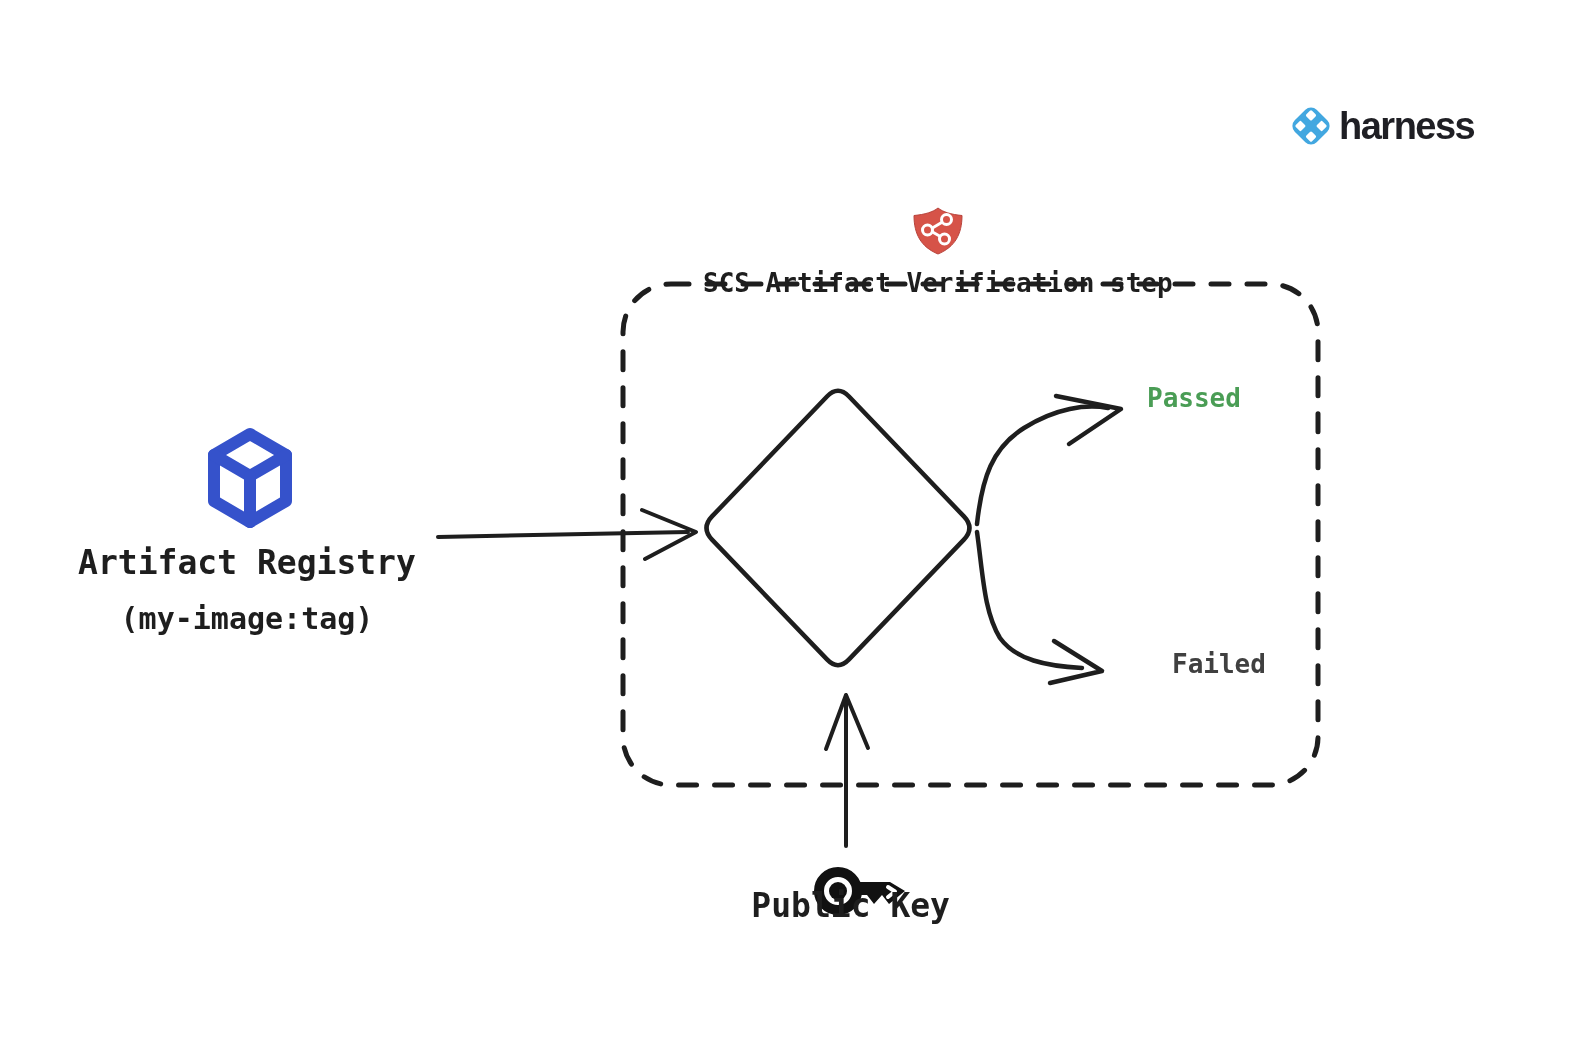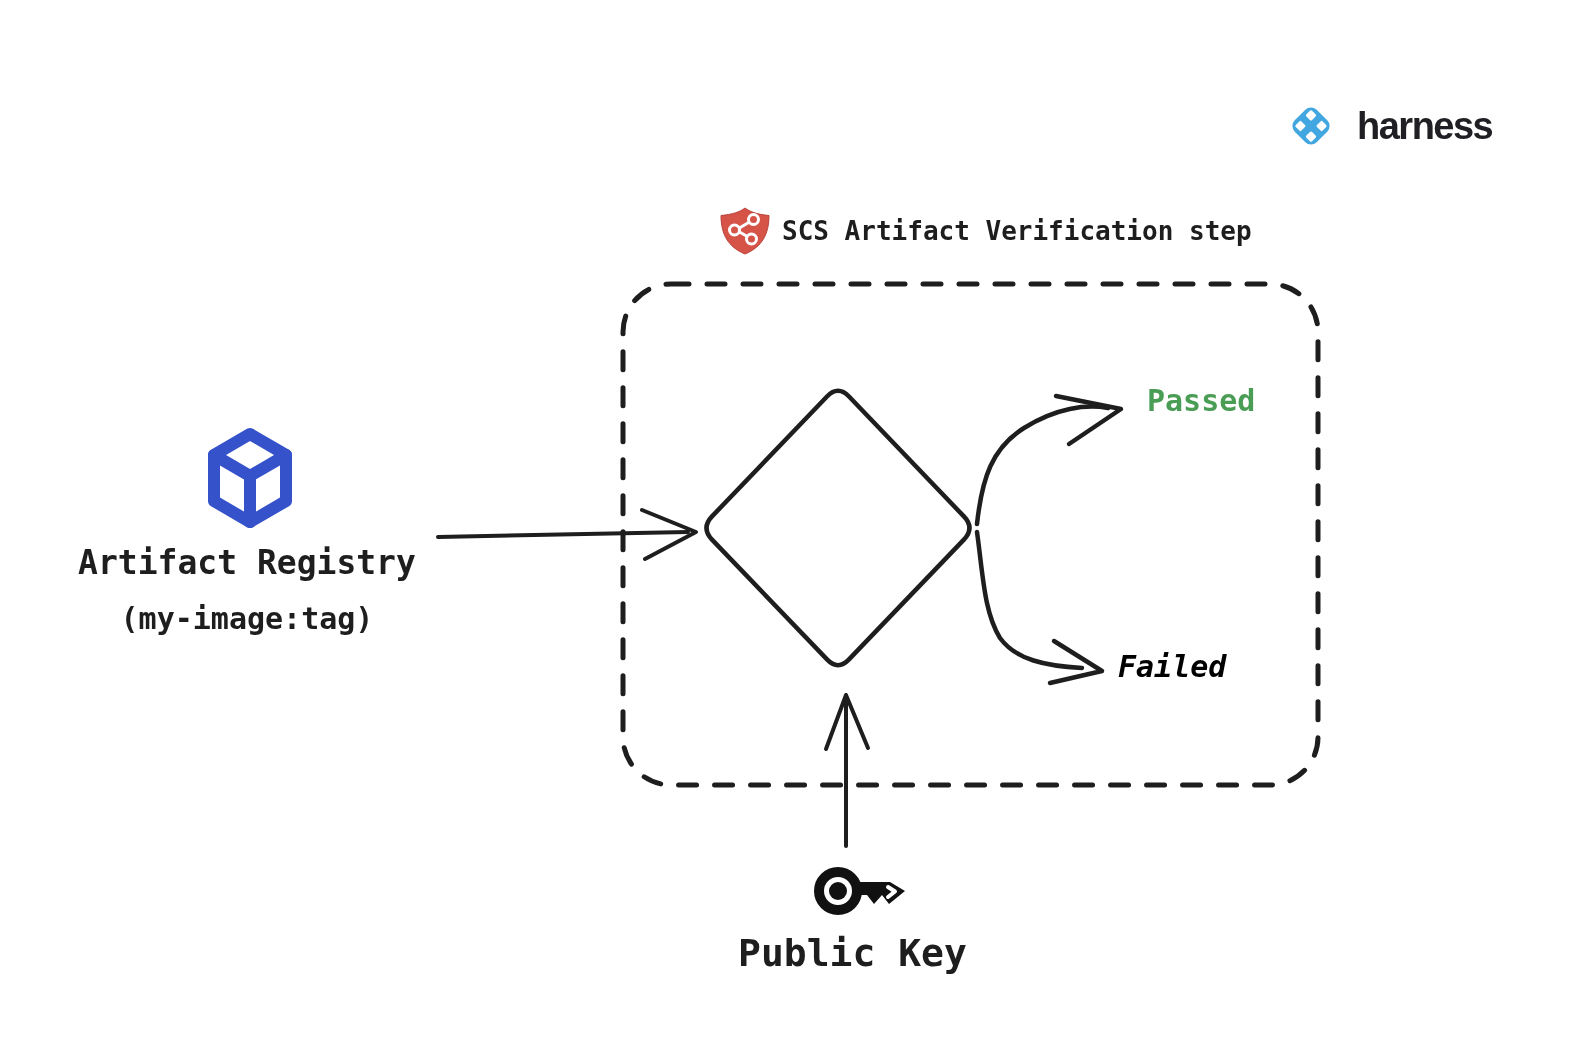--- a/index.html
+++ b/index.html
@@ -2,50 +2,50 @@
 <html><head>
 <meta charset="utf-8">
 <style>
   html,body { margin:0; padding:0; background:#ffffff; }
   .canvas {
     position:relative; width:1576px; height:1062px; background:#ffffff;
     font-family:"DejaVu Sans Mono","Liberation Mono",monospace; color:#1e1e1e; overflow:hidden;
   }
   .abs { position:absolute; }
   
-  .brand { left:1288px; top:103px; display:flex; align-items:center; gap:23px; }
+  .brand { left:1288px; top:103px; display:flex; align-items:center; gap:5px; }
   .brand-text {
     font-family:"Liberation Sans","DejaVu Sans",sans-serif; font-weight:bold;
     font-size:38px; letter-spacing:-1.5px; color:#1f1f24; line-height:1;
   }
   
-  .title { left:719px; top:205px; display:flex; align-items:center; gap:11px; }
+  .title { left:703px; top:205px; display:flex; align-items:center; gap:11px;flex-direction:column; }
   .title-text { font-size:26px; font-weight:700; color:#1e1e1e; white-space:nowrap; }
   
   .overlay { left:0; top:0; }
   
   .decision-label {
     left:718px; top:490px; width:240px; text-align:center;
     font-size:25px; font-weight:600; line-height:35px; color:#1e1e1e;
   }
   
-  .outcome { font-size:30px; font-weight:700; white-space:nowrap; }
+  .outcome { font-size:26px; font-weight:700; white-space:nowrap; }
   .outcome.passed { left:1147px; top:383px; color:#4a9d55; }
-  .outcome.failed { left:1118px; top:649px; color:#000000;font-style:italic; }
+  .outcome.failed { left:1172px; top:649px; color:#404040; }
   
   .registry-name { left:63px; top:543px; width:368px; text-align:center;
     font-size:33px; font-weight:600; white-space:nowrap; }
   .registry-tag  { left:63px; top:601px; width:368px; text-align:center;
     font-size:30px; font-weight:600; white-space:nowrap; }
   
   .pull-label { left:370px; top:440px; width:230px; text-align:center;
     font-size:19px; font-weight:600; line-height:26px; }
   
-  .publickey-label { left:738px; top:931px; width:212px; text-align:right;
-    font-size:38px; font-weight:600; white-space:nowrap; }
+  .publickey-label { left:738px; top:886px; width:212px; text-align:right;
+    font-size:33px; font-weight:600; white-space:nowrap; }
 </style>
 </head>
 <body>
 
 <div class="canvas">
 
   <svg class="abs overlay" width="1576" height="1062" viewBox="0 0 1576 1062">
     <g fill="none" stroke="#1e1e1e" stroke-linecap="round" stroke-linejoin="round">
 
       <rect x="623" y="284" width="695" height="501" rx="48" stroke-width="5" stroke-dasharray="18 18"></rect>

